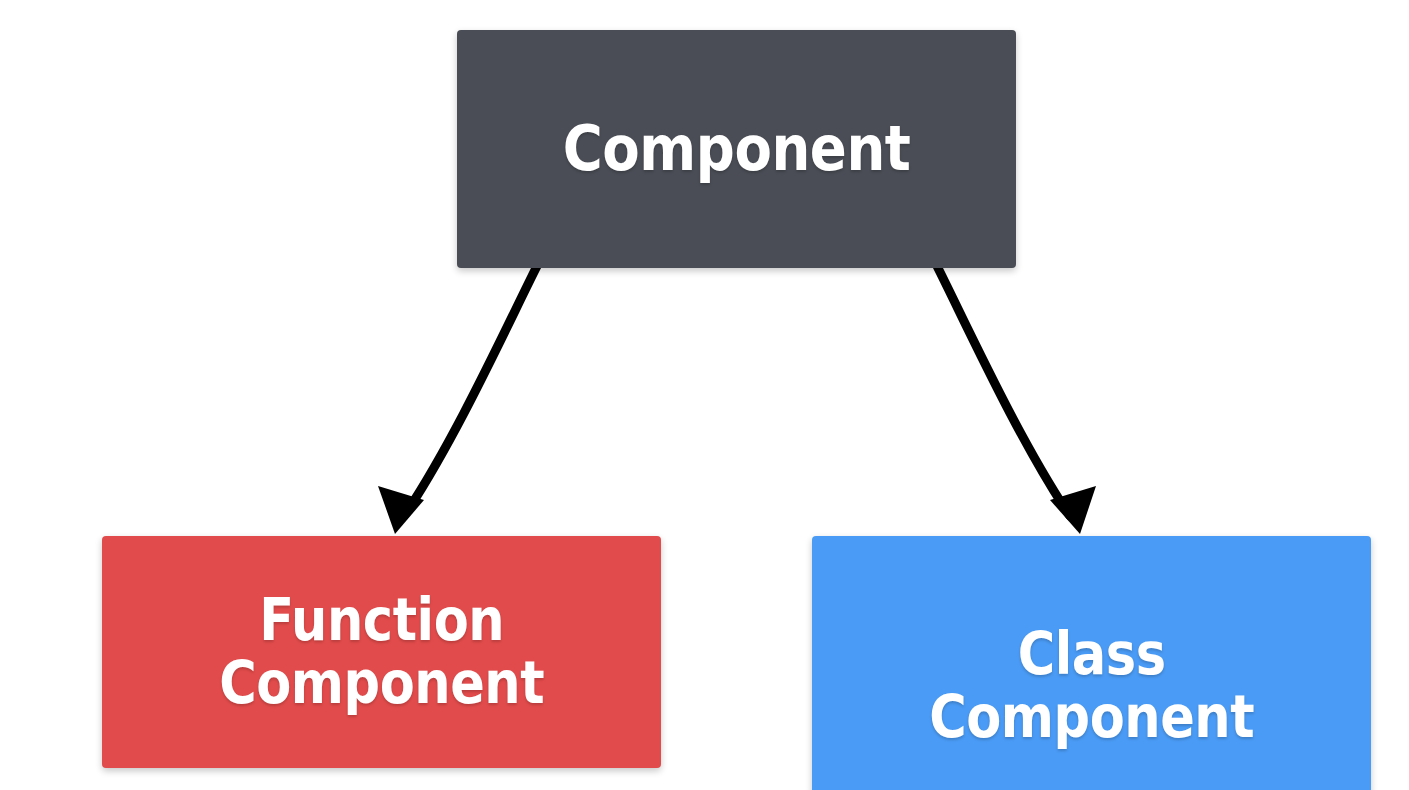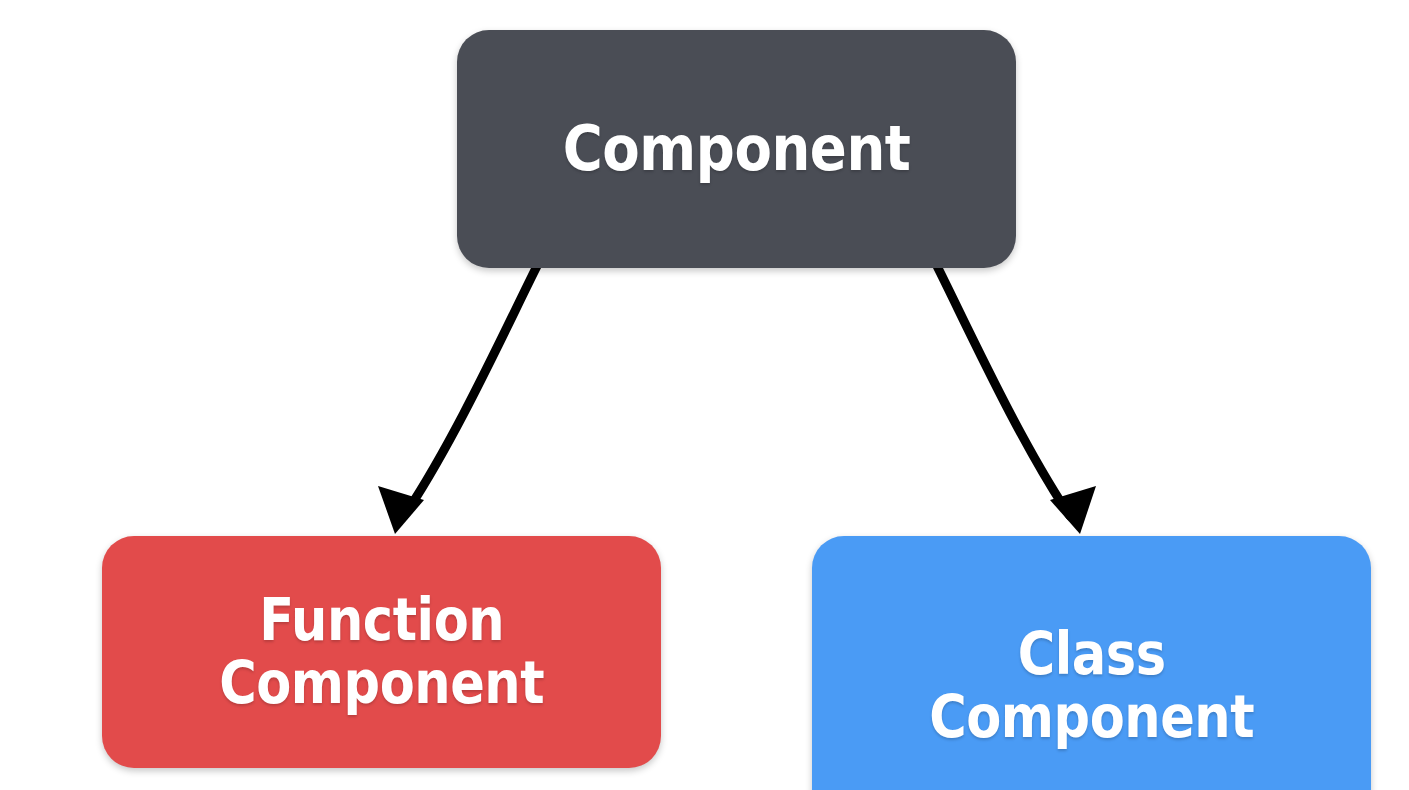--- a/index.html
+++ b/index.html
@@ -29,21 +29,21 @@
   }
   
   .node {
     position: absolute;
     z-index: 2;
     box-sizing: border-box;
     display: flex;
     align-items: center;
     justify-content: center;
     text-align: center;
-    border-radius: 32px;
+    border-radius: 4px;
     box-shadow: 0 3px 7px rgba(0, 0, 0, 0.22);
   }
   .node-label {
     color: #ffffff;
     font-family: "DejaVu Sans", "Liberation Sans", sans-serif;
     font-weight: bold;
     letter-spacing: -0.5px;
     line-height: 1.02;
     text-shadow: 0 2px 3px rgba(0, 0, 0, 0.18);
     white-space: pre-line;

